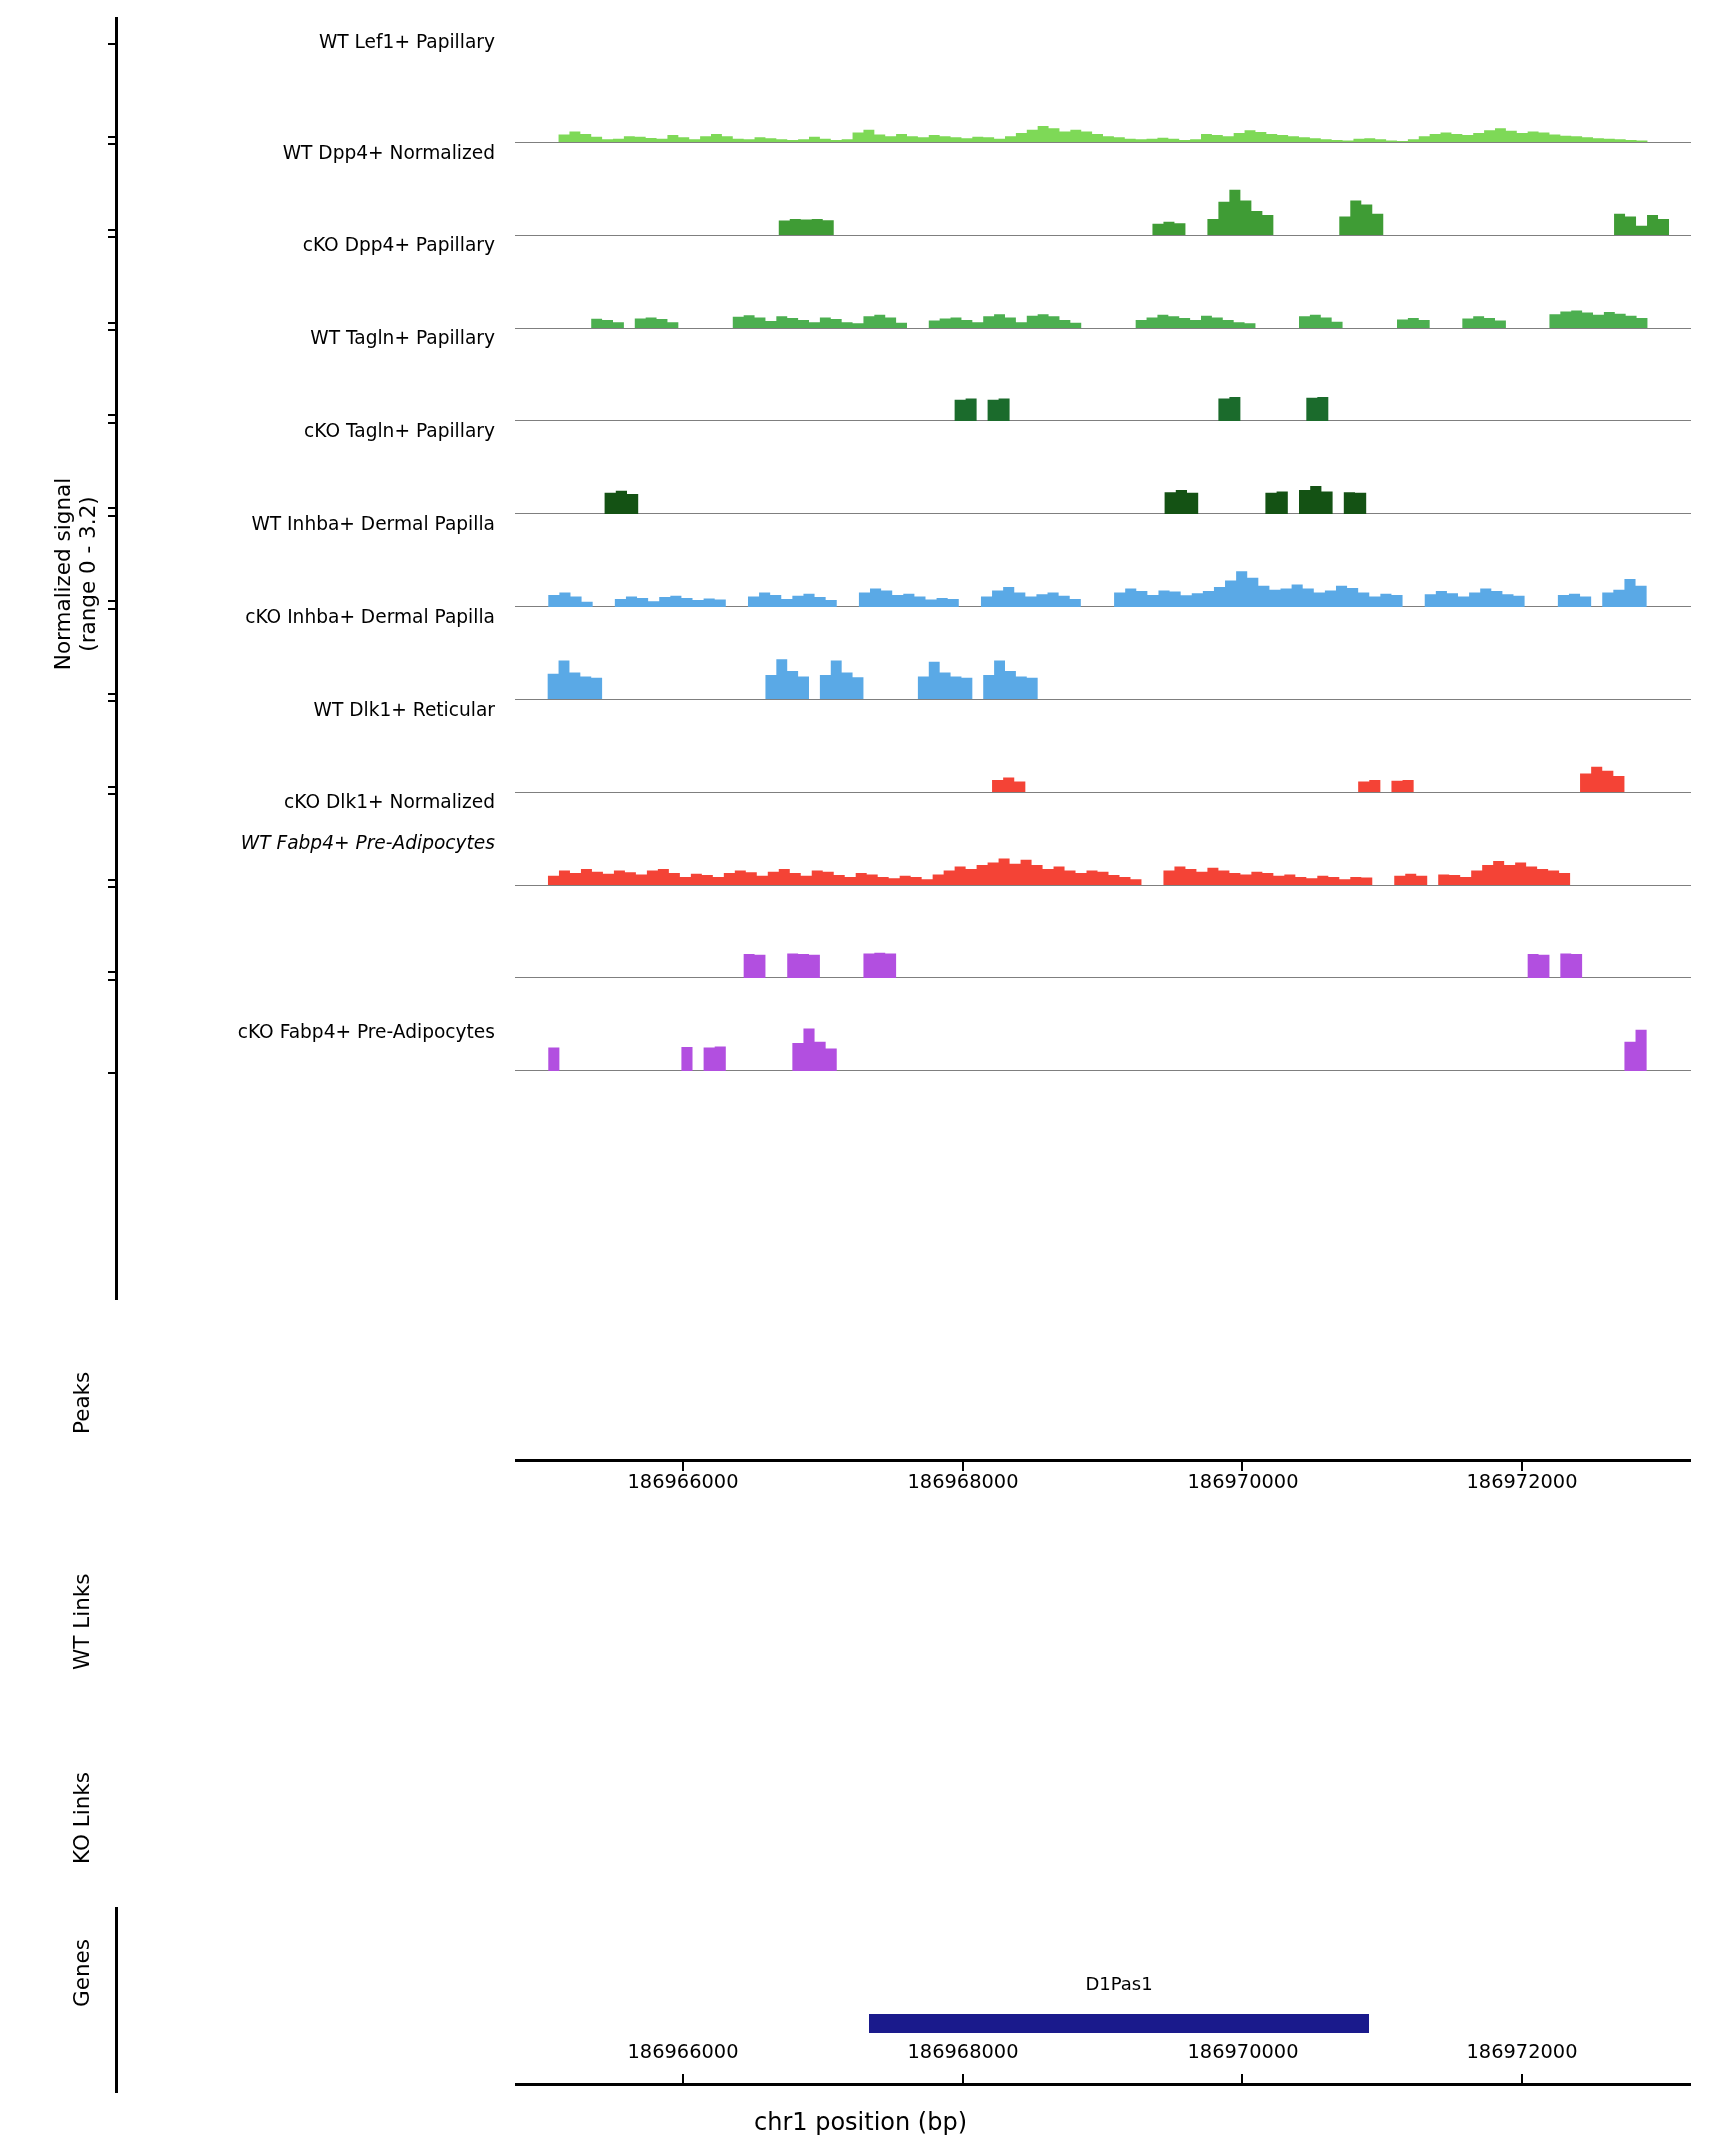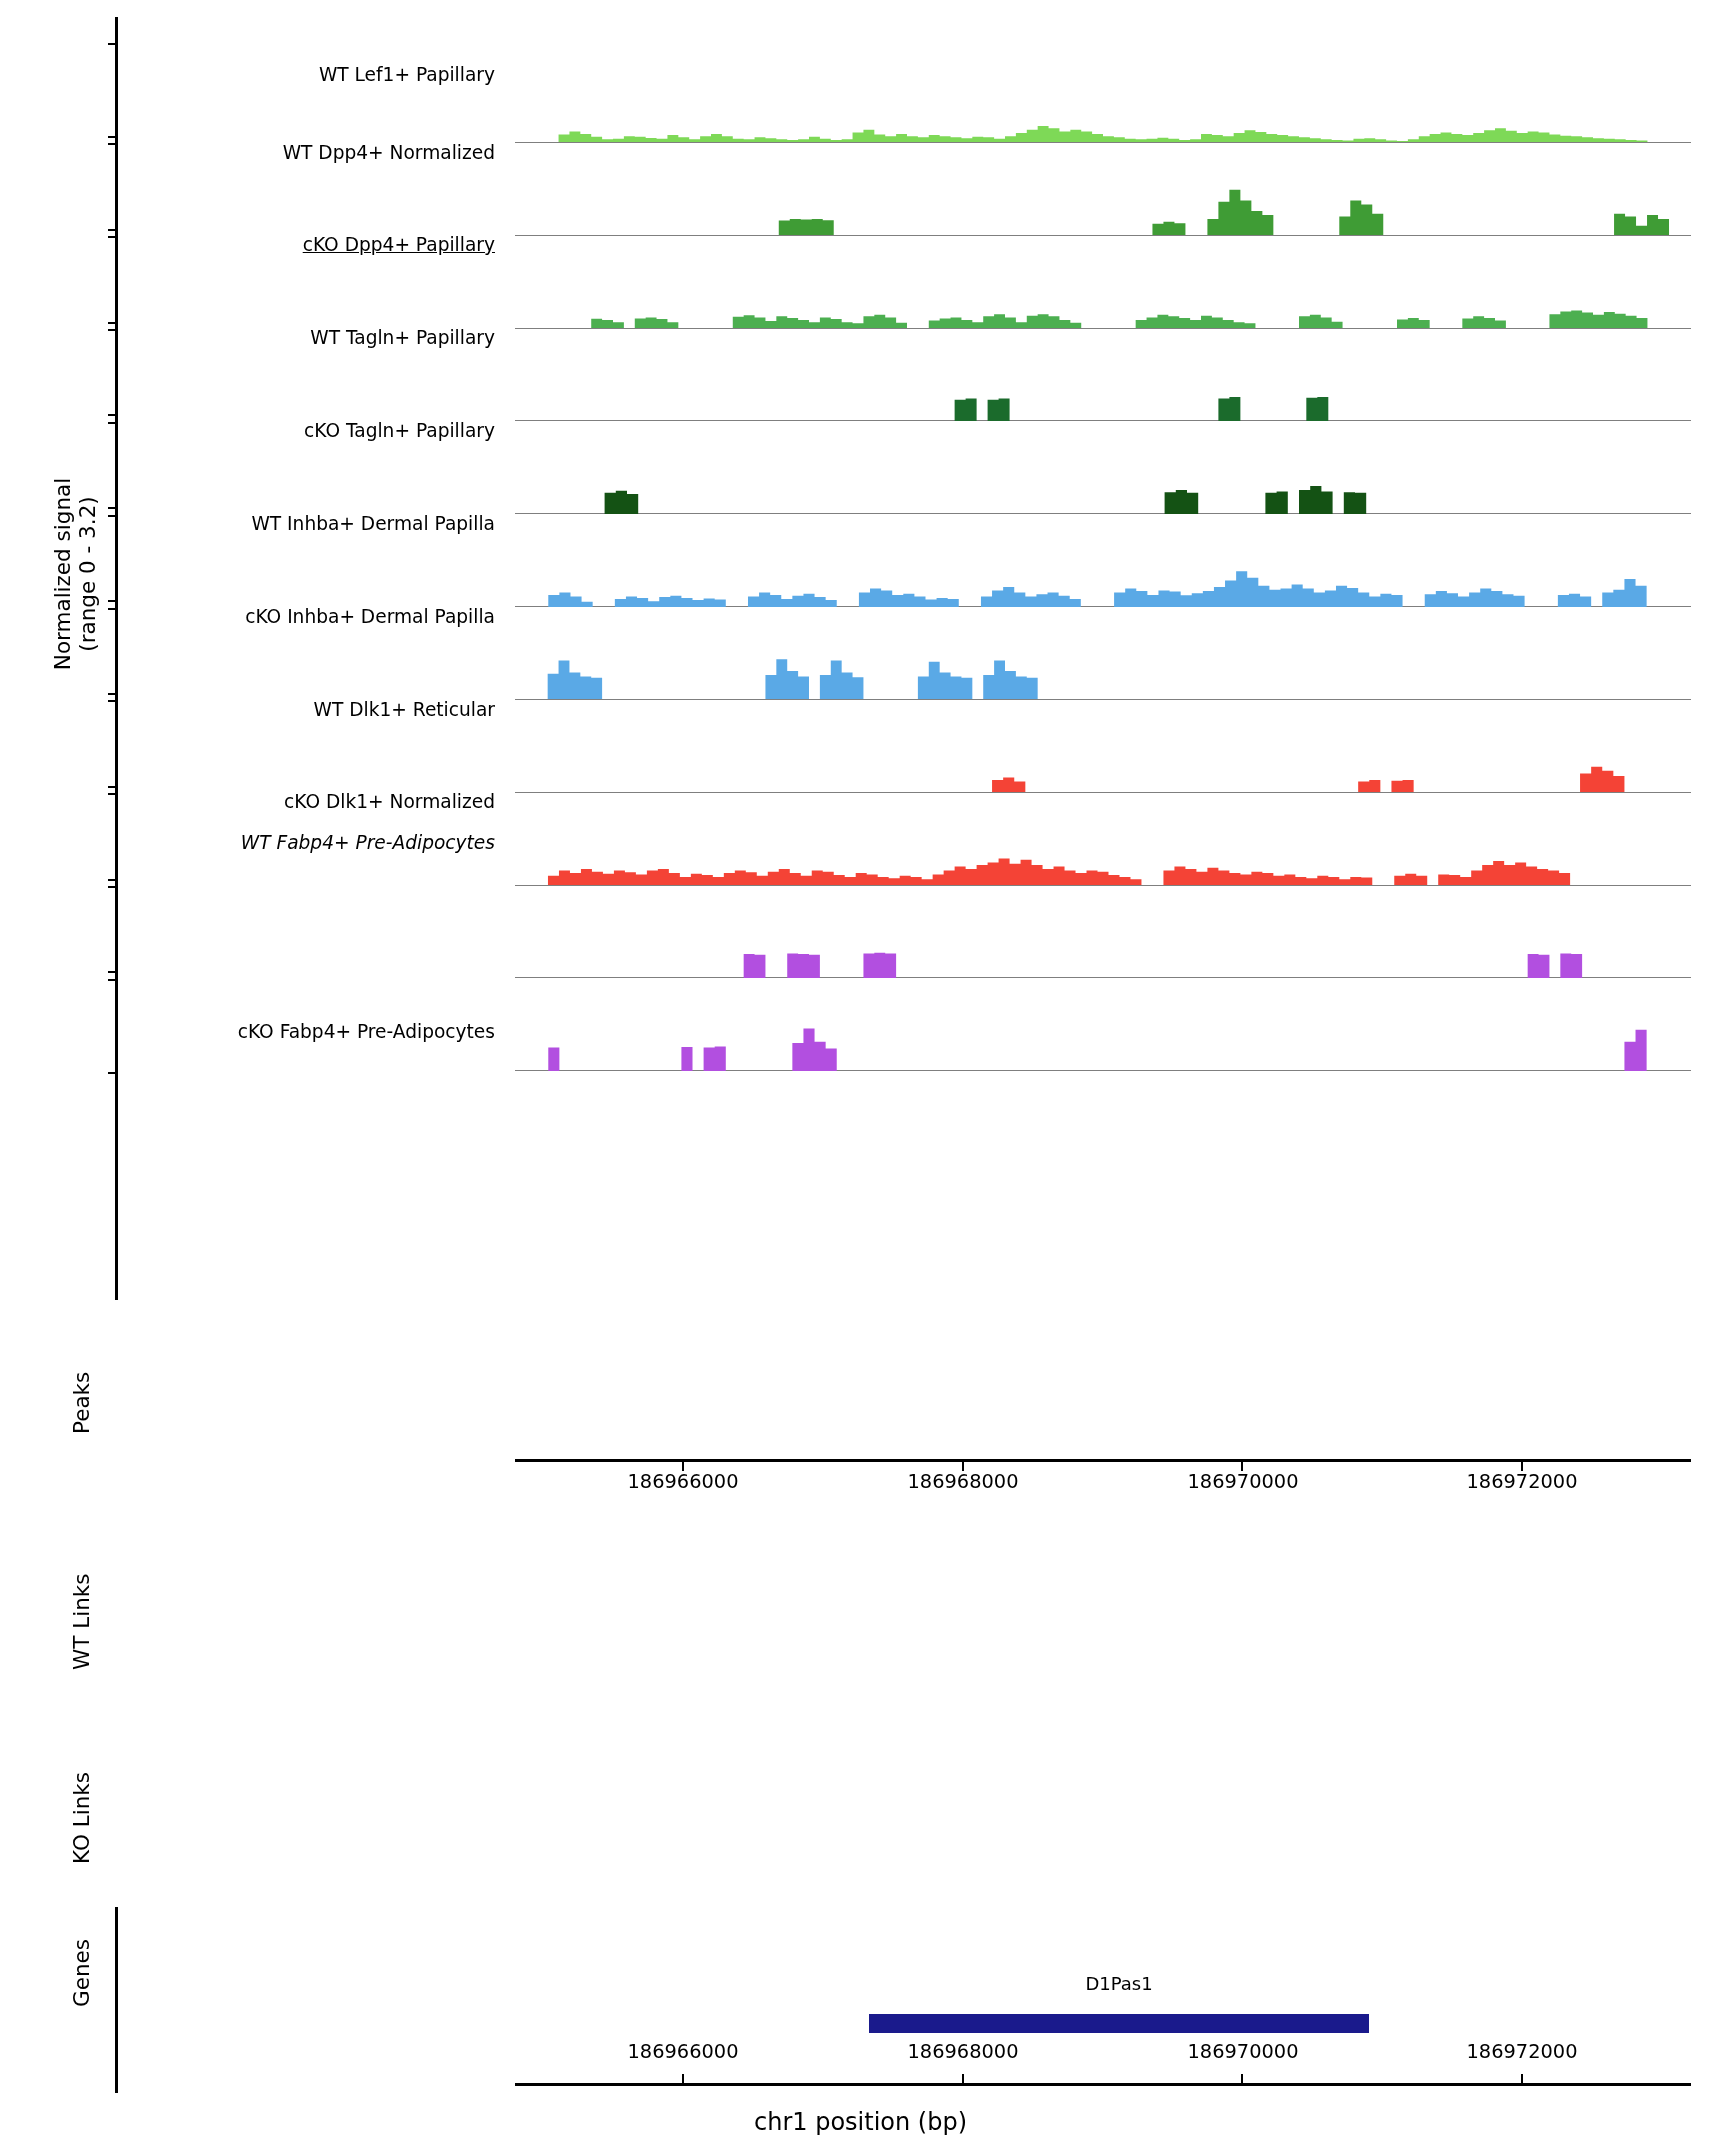--- a/index.html
+++ b/index.html
@@ -106,39 +106,39 @@
   </div>
 
   <div class="sec-label" style="left:69px;top:1434px;">Peaks</div>
   <div class="sec-label" style="left:69px;top:1670px;">WT Links</div>
   <div class="sec-label" style="left:69px;top:1864px;">KO Links</div>
   <div class="sec-label" style="left:69px;top:2007px;">Genes</div>
 
   <div class="axis-spine" style="left:115px;top:1907px;width:2.9px;height:186px;"></div>
 
   <div id="tracks">
-      <div class="track-label" style="left: 129px; width: 366px; top: 64px;">WT Lef1+ Papillary</div>
+      <div class="track-label" style="left: 129px; width: 366px; top: 31px;">WT Lef1+ Papillary</div>
       <div class="baseline" style="top: 142px;"></div>
       <div class="track-row" style="top: 57px; height: 85px;">
         <svg width="1176" height="85" viewBox="0 0 108 1" preserveAspectRatio="none">
           <path d="M0,1 L0,1 L1,1 L1,1 L2,1 L2,1 L3,1 L3,1 L4,1 L4,0.9125 L5,0.9125 L5,0.875 L6,0.875 L6,0.90625 L7,0.90625 L7,0.9375 L8,0.9375 L8,0.96875 L9,0.96875 L9,0.9625 L10,0.9625 L10,0.93125 L11,0.93125 L11,0.9375 L12,0.9375 L12,0.953125 L13,0.953125 L13,0.9625 L14,0.9625 L14,0.91875 L15,0.91875 L15,0.94375 L16,0.94375 L16,0.96875 L17,0.96875 L17,0.93125 L18,0.93125 L18,0.90625 L19,0.90625 L19,0.93125 L20,0.93125 L20,0.9625 L21,0.9625 L21,0.96875 L22,0.96875 L22,0.94375 L23,0.94375 L23,0.95625 L24,0.95625 L24,0.96875 L25,0.96875 L25,0.975 L26,0.975 L26,0.96875 L27,0.96875 L27,0.9375 L28,0.9375 L28,0.9625 L29,0.9625 L29,0.975 L30,0.975 L30,0.96875 L31,0.96875 L31,0.8875 L32,0.8875 L32,0.85625 L33,0.85625 L33,0.9125 L34,0.9125 L34,0.93125 L35,0.93125 L35,0.90625 L36,0.90625 L36,0.93125 L37,0.93125 L37,0.94375 L38,0.94375 L38,0.91875 L39,0.91875 L39,0.93125 L40,0.93125 L40,0.94375 L41,0.94375 L41,0.95625 L42,0.95625 L42,0.9375 L43,0.9375 L43,0.94375 L44,0.94375 L44,0.9625 L45,0.9625 L45,0.93125 L46,0.93125 L46,0.89375 L47,0.89375 L47,0.85625 L48,0.85625 L48,0.8125 L49,0.8125 L49,0.8375 L50,0.8375 L50,0.875 L51,0.875 L51,0.85625 L52,0.85625 L52,0.875 L53,0.875 L53,0.90625 L54,0.90625 L54,0.93125 L55,0.93125 L55,0.94375 L56,0.94375 L56,0.9625 L57,0.9625 L57,0.96875 L58,0.96875 L58,0.9625 L59,0.9625 L59,0.95 L60,0.95 L60,0.9625 L61,0.9625 L61,0.975 L62,0.975 L62,0.96875 L63,0.96875 L63,0.90625 L64,0.90625 L64,0.91875 L65,0.91875 L65,0.93125 L66,0.93125 L66,0.89375 L67,0.89375 L67,0.8625 L68,0.8625 L68,0.88125 L69,0.88125 L69,0.90625 L70,0.90625 L70,0.91875 L71,0.91875 L71,0.93125 L72,0.93125 L72,0.94375 L73,0.94375 L73,0.95625 L74,0.95625 L74,0.96875 L75,0.96875 L75,0.975 L76,0.975 L76,0.98125 L77,0.98125 L77,0.9625 L78,0.9625 L78,0.95625 L79,0.95625 L79,0.96875 L80,0.96875 L80,0.98125 L81,0.98125 L81,0.9875 L82,0.9875 L82,0.96875 L83,0.96875 L83,0.93125 L84,0.93125 L84,0.90625 L85,0.90625 L85,0.8875 L86,0.8875 L86,0.90625 L87,0.90625 L87,0.91875 L88,0.91875 L88,0.89375 L89,0.89375 L89,0.8625 L90,0.8625 L90,0.8375 L91,0.8375 L91,0.86875 L92,0.86875 L92,0.89375 L93,0.89375 L93,0.875 L94,0.875 L94,0.8875 L95,0.8875 L95,0.9125 L96,0.9125 L96,0.925 L97,0.925 L97,0.93125 L98,0.93125 L98,0.94375 L99,0.94375 L99,0.95625 L100,0.95625 L100,0.9625 L101,0.9625 L101,0.96875 L102,0.96875 L102,0.975 L103,0.975 L103,0.98125 L104,0.98125 L104,1 L105,1 L105,1 L106,1 L106,1 L107,1 L107,1 L108,1 L108,1 Z" fill="#7ed957" stroke="none"></path>
         </svg>
       </div>
       <div class="tick" style="left: 108px; top: 43px;"></div>
       <div class="tick" style="left: 108px; top: 143px;"></div>
       <div class="track-label" style="left: 129px; width: 366px; top: 142px;">WT Dpp4+ Normalized</div>
       <div class="baseline" style="top: 235px;"></div>
       <div class="track-row" style="top: 150px; height: 85px;">
         <svg width="1176" height="85" viewBox="0 0 107 1" preserveAspectRatio="none">
           <path d="M0,1 L0,1 L1,1 L1,1 L2,1 L2,1 L3,1 L3,1 L4,1 L4,1 L5,1 L5,1 L6,1 L6,1 L7,1 L7,1 L8,1 L8,1 L9,1 L9,1 L10,1 L10,1 L11,1 L11,1 L12,1 L12,1 L13,1 L13,1 L14,1 L14,1 L15,1 L15,1 L16,1 L16,1 L17,1 L17,1 L18,1 L18,1 L19,1 L19,1 L20,1 L20,1 L21,1 L21,1 L22,1 L22,1 L23,1 L23,1 L24,1 L24,0.828125 L25,0.828125 L25,0.8125 L26,0.8125 L26,0.8187500000000001 L27,0.8187500000000001 L27,0.8125 L28,0.8125 L28,0.825 L29,0.825 L29,1 L30,1 L30,1 L31,1 L31,1 L32,1 L32,1 L33,1 L33,1 L34,1 L34,1 L35,1 L35,1 L36,1 L36,1 L37,1 L37,1 L38,1 L38,1 L39,1 L39,1 L40,1 L40,1 L41,1 L41,1 L42,1 L42,1 L43,1 L43,1 L44,1 L44,1 L45,1 L45,1 L46,1 L46,1 L47,1 L47,1 L48,1 L48,1 L49,1 L49,1 L50,1 L50,1 L51,1 L51,1 L52,1 L52,1 L53,1 L53,1 L54,1 L54,1 L55,1 L55,1 L56,1 L56,1 L57,1 L57,1 L58,1 L58,0.86875 L59,0.86875 L59,0.84375 L60,0.84375 L60,0.8625 L61,0.8625 L61,1 L62,1 L62,1 L63,1 L63,0.8125 L64,0.8125 L64,0.609375 L65,0.609375 L65,0.46875 L66,0.46875 L66,0.59375 L67,0.59375 L67,0.71875 L68,0.71875 L68,0.765625 L69,0.765625 L69,1 L70,1 L70,1 L71,1 L71,1 L72,1 L72,1 L73,1 L73,1 L74,1 L74,1 L75,1 L75,0.78125 L76,0.78125 L76,0.59375 L77,0.59375 L77,0.640625 L78,0.640625 L78,0.75 L79,0.75 L79,1 L80,1 L80,1 L81,1 L81,1 L82,1 L82,1 L83,1 L83,1 L84,1 L84,1 L85,1 L85,1 L86,1 L86,1 L87,1 L87,1 L88,1 L88,1 L89,1 L89,1 L90,1 L90,1 L91,1 L91,1 L92,1 L92,1 L93,1 L93,1 L94,1 L94,1 L95,1 L95,1 L96,1 L96,1 L97,1 L97,1 L98,1 L98,1 L99,1 L99,1 L100,1 L100,0.75 L101,0.75 L101,0.78125 L102,0.78125 L102,0.890625 L103,0.890625 L103,0.765625 L104,0.765625 L104,0.8125 L105,0.8125 L105,1 L106,1 L106,1 L107,1 L107,1 Z" fill="#3f9c35" stroke="none"></path>
         </svg>
       </div>
       <div class="tick" style="left: 108px; top: 136px;"></div>
       <div class="tick" style="left: 108px; top: 236px;"></div>
-      <div class="track-label" style="left: 129px; width: 366px; top: 234px; text-decoration: underline;">cKO Dpp4+ Papillary</div>
+      <div class="track-label" style="left: 129px; width: 366px; top: 234px;">cKO Dpp4+ Papillary</div>
       <div class="baseline" style="top: 328px;"></div>
       <div class="track-row" style="top: 243px; height: 85px;">
         <svg width="1176" height="85" viewBox="0 0 108 1" preserveAspectRatio="none">
           <path d="M0,1 L0,1 L1,1 L1,1 L2,1 L2,1 L3,1 L3,1 L4,1 L4,1 L5,1 L5,1 L6,1 L6,1 L7,1 L7,0.890625 L8,0.890625 L8,0.90625 L9,0.90625 L9,0.93125 L10,0.93125 L10,1 L11,1 L11,0.8875 L12,0.8875 L12,0.875 L13,0.875 L13,0.89375 L14,0.89375 L14,0.93125 L15,0.93125 L15,1 L16,1 L16,1 L17,1 L17,1 L18,1 L18,1 L19,1 L19,1 L20,1 L20,0.86875 L21,0.86875 L21,0.85 L22,0.85 L22,0.875 L23,0.875 L23,0.91875 L24,0.91875 L24,0.8625 L25,0.8625 L25,0.88125 L26,0.88125 L26,0.90625 L27,0.90625 L27,0.93125 L28,0.93125 L28,0.875 L29,0.875 L29,0.89375 L30,0.89375 L30,0.93125 L31,0.93125 L31,0.94375 L32,0.94375 L32,0.8625 L33,0.8625 L33,0.84375 L34,0.84375 L34,0.875 L35,0.875 L35,0.9375 L36,0.9375 L36,1 L37,1 L37,1 L38,1 L38,0.9125 L39,0.9125 L39,0.8875 L40,0.8875 L40,0.875 L41,0.875 L41,0.90625 L42,0.90625 L42,0.93125 L43,0.93125 L43,0.8625 L44,0.8625 L44,0.8375 L45,0.8375 L45,0.875 L46,0.875 L46,0.93125 L47,0.93125 L47,0.85625 L48,0.85625 L48,0.8375 L49,0.8375 L49,0.8625 L50,0.8625 L50,0.90625 L51,0.90625 L51,0.9375 L52,0.9375 L52,1 L53,1 L53,1 L54,1 L54,1 L55,1 L55,1 L56,1 L56,1 L57,1 L57,0.90625 L58,0.90625 L58,0.875 L59,0.875 L59,0.84375 L60,0.84375 L60,0.8625 L61,0.8625 L61,0.88125 L62,0.88125 L62,0.90625 L63,0.90625 L63,0.85625 L64,0.85625 L64,0.875 L65,0.875 L65,0.90625 L66,0.90625 L66,0.93125 L67,0.93125 L67,0.94375 L68,0.94375 L68,1 L69,1 L69,1 L70,1 L70,1 L71,1 L71,1 L72,1 L72,0.8625 L73,0.8625 L73,0.84375 L74,0.84375 L74,0.875 L75,0.875 L75,0.925 L76,0.925 L76,1 L77,1 L77,1 L78,1 L78,1 L79,1 L79,1 L80,1 L80,1 L81,1 L81,0.9 L82,0.9 L82,0.88125 L83,0.88125 L83,0.90625 L84,0.90625 L84,1 L85,1 L85,1 L86,1 L86,1 L87,1 L87,0.8875 L88,0.8875 L88,0.8625 L89,0.8625 L89,0.88125 L90,0.88125 L90,0.9125 L91,0.9125 L91,1 L92,1 L92,1 L93,1 L93,1 L94,1 L94,1 L95,1 L95,0.8375 L96,0.8375 L96,0.80625 L97,0.80625 L97,0.79375 L98,0.79375 L98,0.8187500000000001 L99,0.8187500000000001 L99,0.84375 L100,0.84375 L100,0.8125 L101,0.8125 L101,0.83125 L102,0.83125 L102,0.85625 L103,0.85625 L103,0.88125 L104,0.88125 L104,1 L105,1 L105,1 L106,1 L106,1 L107,1 L107,1 L108,1 L108,1 Z" fill="#4caf50" stroke="none"></path>
         </svg>
       </div>
       <div class="tick" style="left: 108px; top: 229px;"></div>
       <div class="tick" style="left: 108px; top: 329px;"></div>
       <div class="track-label" style="left: 129px; width: 366px; top: 327px;">WT Tagln+ Papillary</div>
       <div class="baseline" style="top: 420px;"></div>

